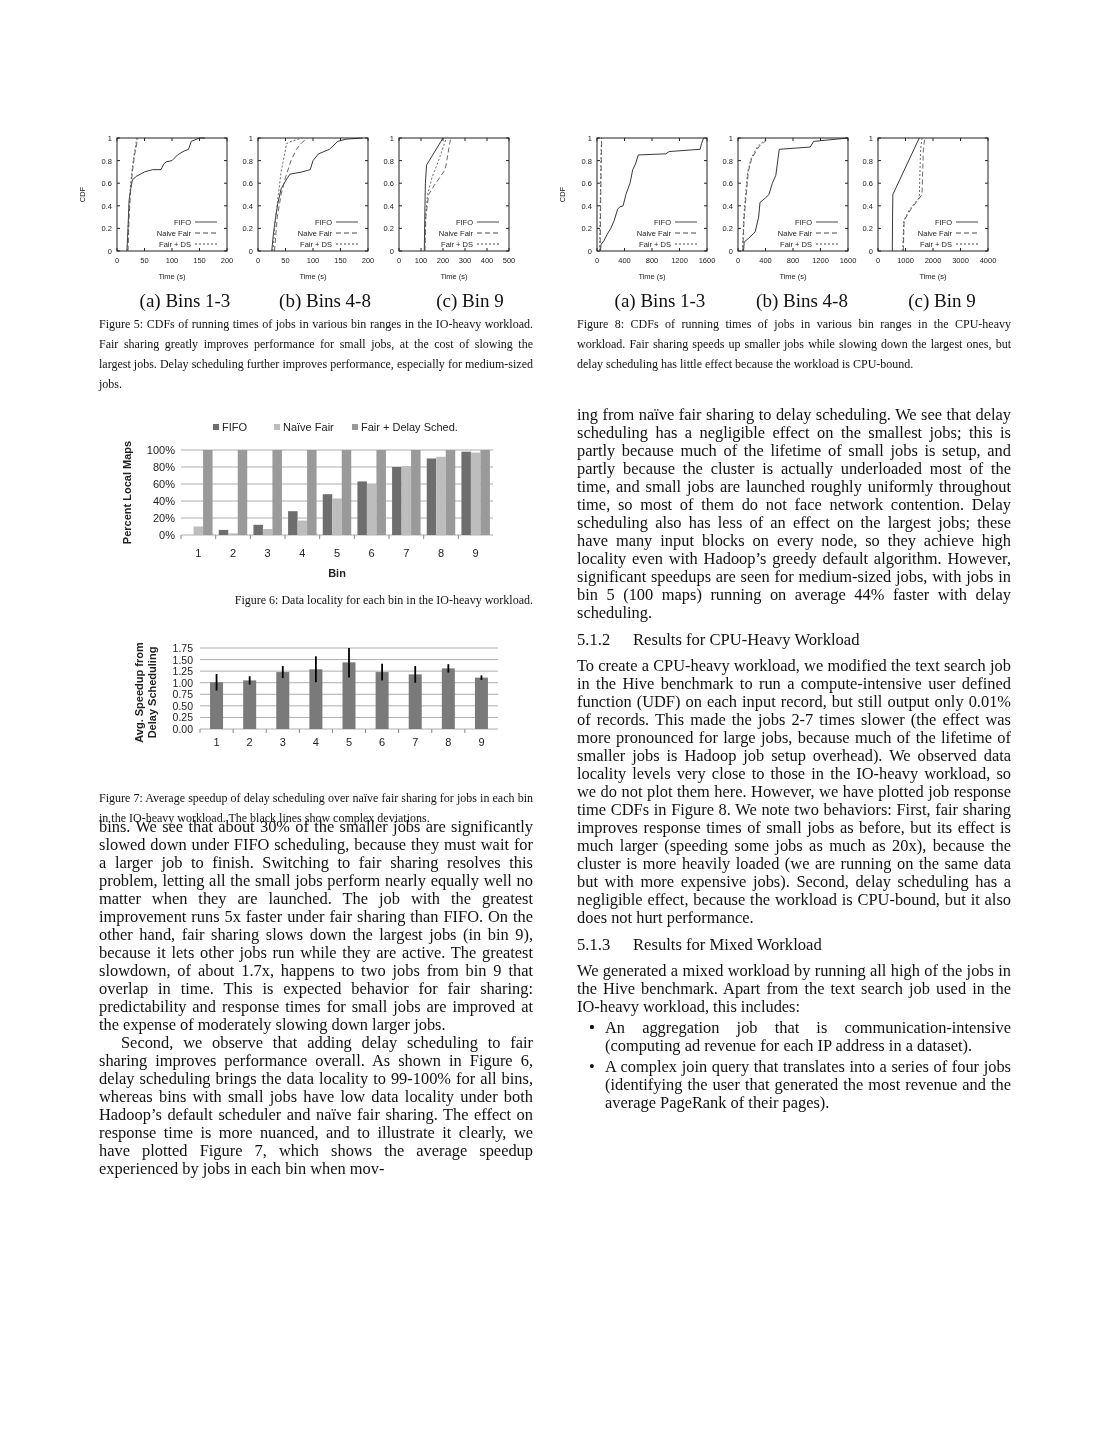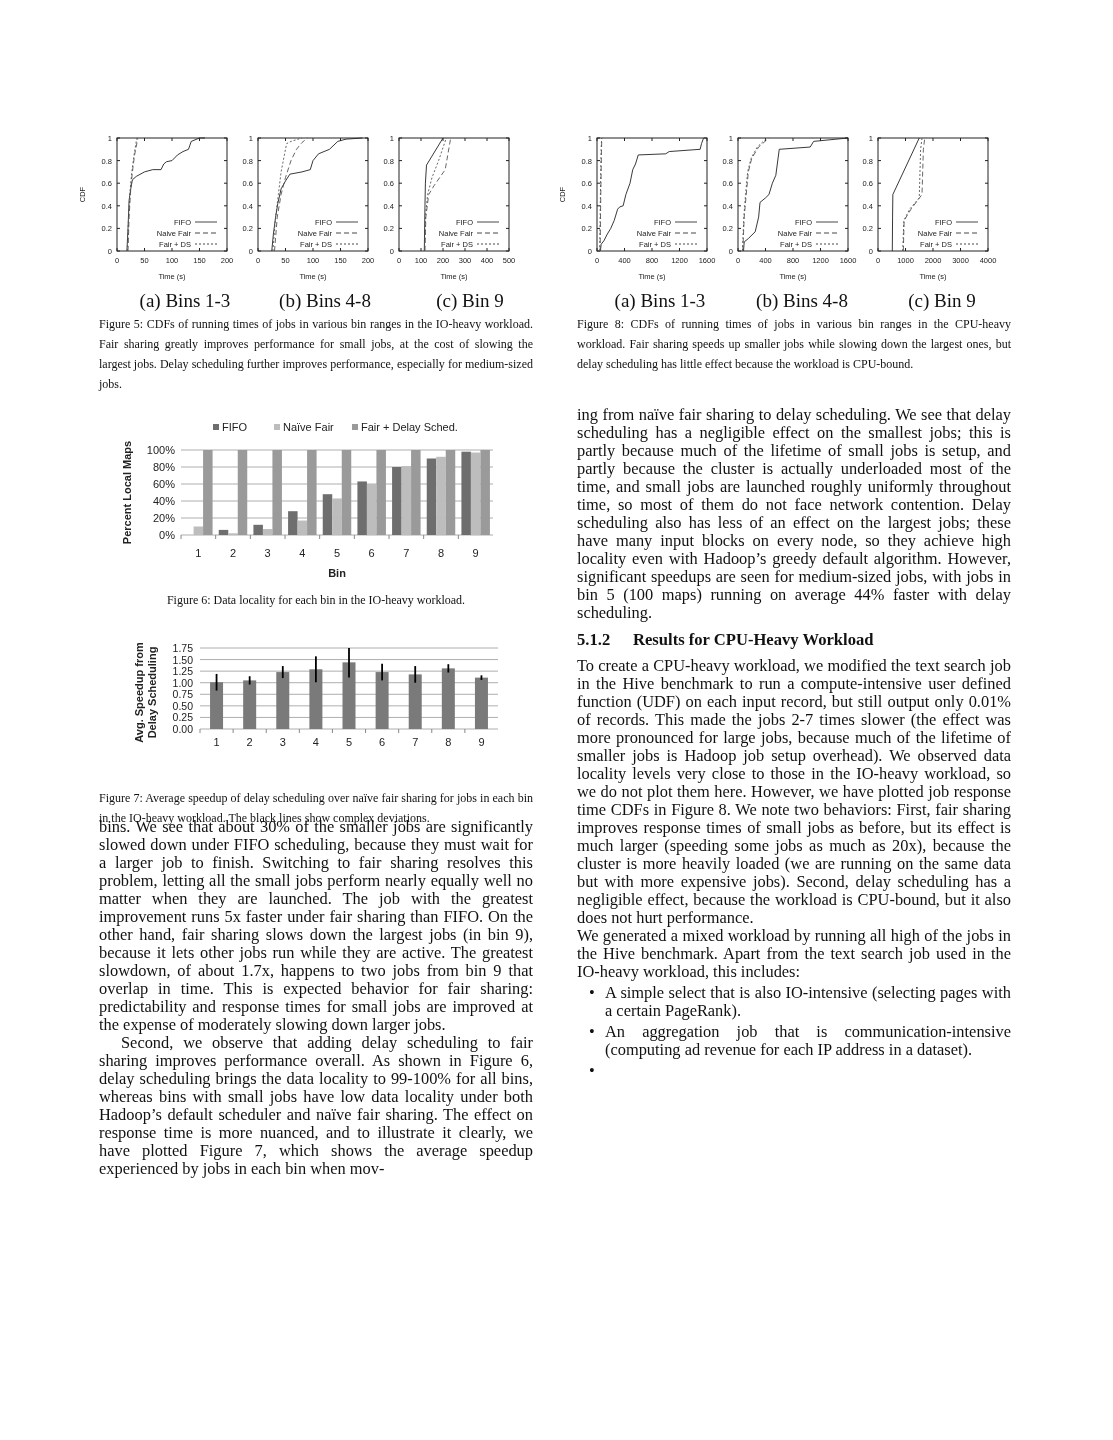--- a/index.html
+++ b/index.html
@@ -3,21 +3,21 @@
 <meta charset="utf-8">
 <style>
   html, body { margin:0; padding:0; background:#ffffff; }
   body { width:1113px; height:1440px; position:relative; font-family:"Liberation Serif", serif; color:#111; overflow:hidden; }
   .abs { position:absolute; }
   .caption { font-size:12px; line-height:20px; text-align:justify; }
   .body-text { font-size:16.4px; line-height:18px; text-align:justify; hyphens:manual; }
   .body-text p { margin:0; }
   .indent { text-indent:22px; }
   .subcap { font-size:19px; text-align:center; }
-  .sec-head { font-weight:bold; font-size:16.6px; }
+  .sec-head { font-weight:normal; font-size:16.6px; }
   .sec-head .num { display:inline-block; width:56px; }
   ul.bul { margin:0; padding:0; list-style:none; }
   ul.bul li { position:relative; padding-left:28px; margin-bottom:3px; }
   ul.bul li .dot { position:absolute; left:12px; top:0; }
   svg text { font-family:"Liberation Sans", sans-serif; }
 </style>
 </head>
 <body>
 
 <div class="abs" style="left:75px; top:128px; width:470px; height:180px;">
@@ -385,21 +385,21 @@
       <g>
         <rect x="98" y="9" width="6" height="6" fill="#6e6e6e"></rect>
         <text x="107" y="16" font-size="11" fill="#222">FIFO</text>
         <rect x="159" y="9" width="6" height="6" fill="#bdbdbd"></rect>
         <text x="168" y="16" font-size="11" fill="#222">Naïve Fair</text>
         <rect x="237" y="9" width="6" height="6" fill="#9a9a9a"></rect>
         <text x="246" y="16" font-size="11" fill="#222">Fair + Delay Sched.</text>
       </g>
     </svg>
 </div>
-<div class="abs caption" style="left:99px; top:590px; width:434px; text-align:center;font-family:Liberation Serif, serif;">Figure 6: Data locality for each bin in the IO-heavy workload.</div>
+<div class="abs caption" style="left:99px; top:590px; width:434px; text-align:right;font-family:Liberation Serif, serif;">Figure 6: Data locality for each bin in the IO-heavy workload.</div>
 
 <div class="abs" style="left:125px; top:640px; width:400px; height:112px;">
   <svg width="400" height="112" id="fig7svg">
       <g>
         <line x1="75" y1="89" x2="373" y2="89" stroke="#999" stroke-width="0.8"></line>
         <text x="68" y="93" font-size="10.5" text-anchor="end" fill="#222">0.00</text>
         <line x1="75" y1="77.42857142857143" x2="373" y2="77.42857142857143" stroke="#999" stroke-width="0.8"></line>
         <text x="68" y="81.42857142857143" font-size="10.5" text-anchor="end" fill="#222">0.25</text>
         <line x1="75" y1="65.85714285714286" x2="373" y2="65.85714285714286" stroke="#999" stroke-width="0.8"></line>
         <text x="68" y="69.85714285714286" font-size="10.5" text-anchor="end" fill="#222">0.50</text>
@@ -461,19 +461,22 @@
   <p>bins. We see that about 30% of the smaller jobs are significantly slowed down under FIFO scheduling, because they must wait for a larger job to finish. Switching to fair sharing resolves this problem, letting all the small jobs perform nearly equally well no matter when they are launched. The job with the greatest improvement runs 5x faster under fair sharing than FIFO. On the other hand, fair sharing slows down the largest jobs (in bin 9), because it lets other jobs run while they are active. The greatest slowdown, of about 1.7x, happens to two jobs from bin 9 that overlap in time. This is expected behavior for fair sharing: predictability and response times for small jobs are improved at the expense of moderately slowing down larger jobs.</p>
   <p class="indent">Second, we observe that adding delay scheduling to fair sharing improves performance overall. As shown in Figure 6, delay scheduling brings the data locality to 99-100% for all bins, whereas bins with small jobs have low data locality under both Hadoop’s default scheduler and naïve fair sharing. The effect on response time is more nuanced, and to illustrate it clearly, we have plotted Figure 7, which shows the average speedup experienced by jobs in each bin when mov-</p>
 </div>
 
 <div class="abs body-text" style="left:577px; top:406px; width:434px;">
   <p>ing from naïve fair sharing to delay scheduling. We see that delay scheduling has a negligible effect on the smallest jobs; this is partly because much of the lifetime of small jobs is setup, and partly because the cluster is actually underloaded most of the time, and small jobs are launched roughly uniformly throughout time, so most of them do not face network contention. Delay scheduling also has less of an effect on the largest jobs; these have many input blocks on every node, so they achieve high locality even with Hadoop’s greedy default algorithm. However, significant speedups are seen for medium-sized jobs, with jobs in bin 5 (100 maps) running on average 44% faster with delay scheduling.</p>
   <div class="sec-head" style="margin-top:9px; margin-bottom:8px;">
     <span class="num">5.1.2</span><span>Results for CPU-Heavy Workload</span>
   </div>
   <p>To create a CPU-heavy workload, we modified the text search job in the Hive benchmark to run a compute-intensive user defined function (UDF) on each input record, but still output only 0.01% of records. This made the jobs 2-7 times slower (the effect was more pronounced for large jobs, because much of the lifetime of smaller jobs is Hadoop job setup overhead). We observed data locality levels very close to those in the IO-heavy workload, so we do not plot them here. However, we have plotted job response time CDFs in Figure 8. We note two behaviors: First, fair sharing improves response times of small jobs as before, but its effect is much larger (speeding some jobs as much as 20x), because the cluster is more heavily loaded (we are running on the same data but with more expensive jobs). Second, delay scheduling has a negligible effect, because the workload is CPU-bound, but it also does not hurt performance.</p>
+  <div class="sec-head" style="margin-top:9px; margin-bottom:8px;">
+    <span class="num">5.1.3</span><span>Results for Mixed Workload</span>
+  </div>
   <p style="margin-bottom:3px;">We generated a mixed workload by running all high of the jobs in the Hive benchmark. Apart from the text search job used in the IO-heavy workload, this includes:</p>
   <ul class="bul">
-    <li><span class="dot">•</span><span>A simple select that is also IO-intensive (selecting pages with a certain PageRank).</span></li>
+    <li><span class="dot">•</span></li>
     <li><span class="dot">•</span><span>An aggregation job that is communication-intensive (computing ad revenue for each IP address in a dataset).</span></li>
-    <li><span class="dot">•</span></li>
+    <li><span class="dot">•</span><span>A complex join query that translates into a series of four jobs (identifying the user that generated the most revenue and the average PageRank of their pages).</span></li>
   </ul>
 </div>
 
 </body></html>

